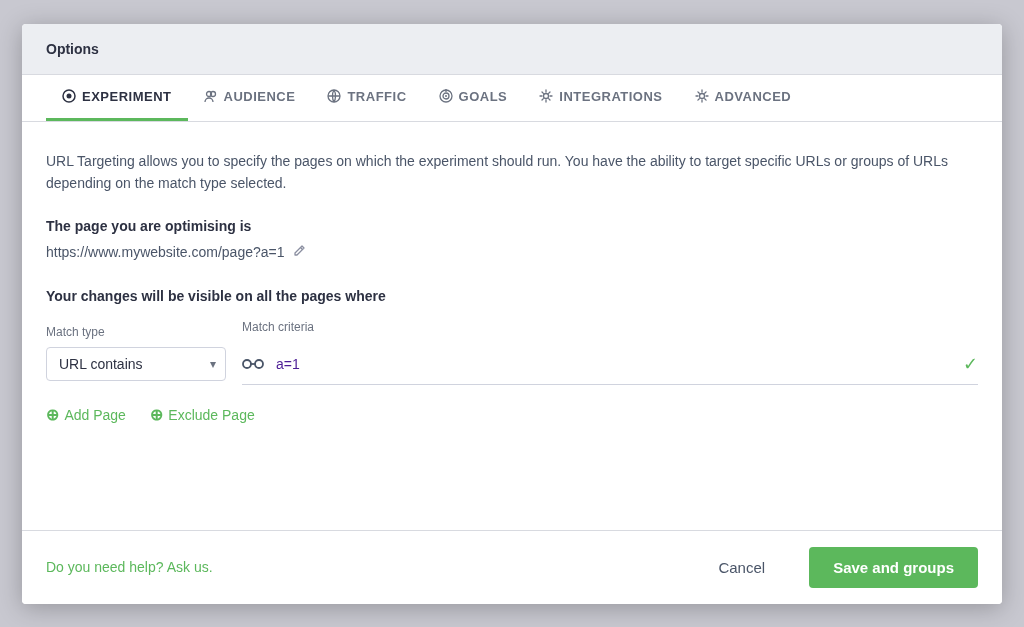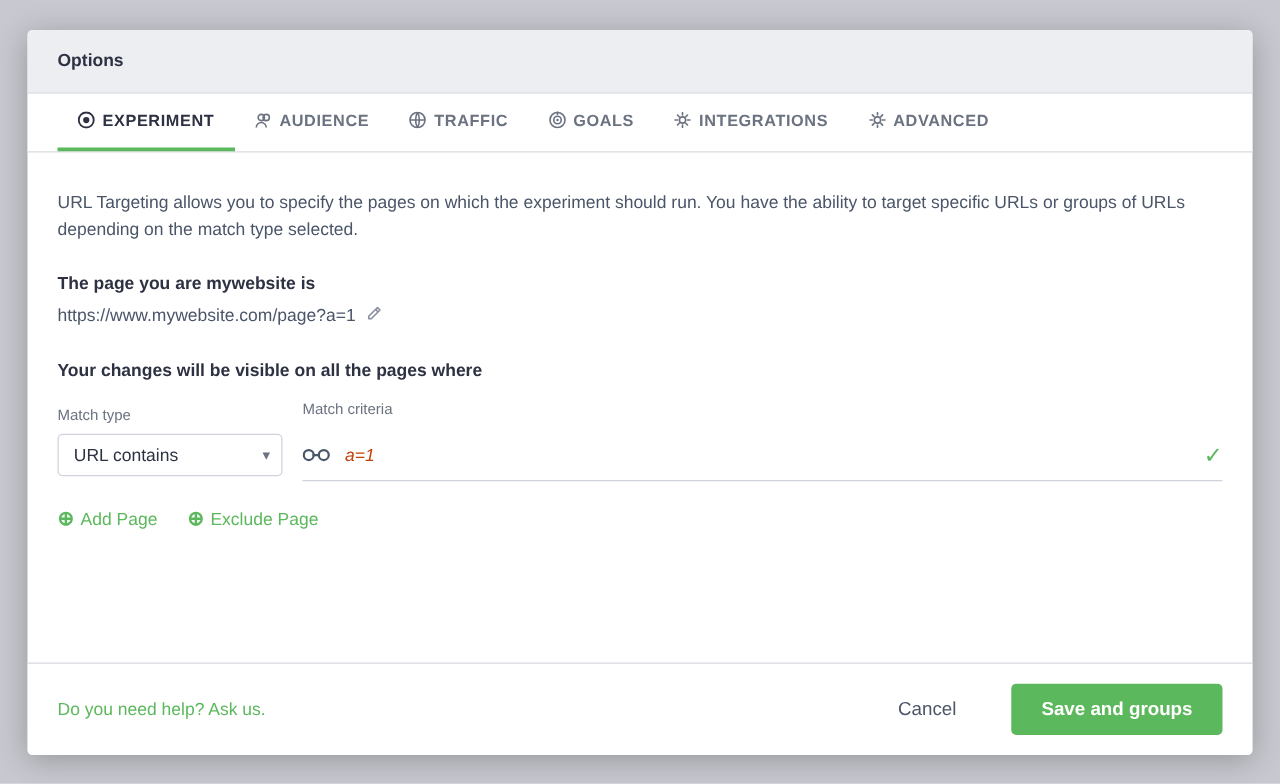--- a/index.html
+++ b/index.html
@@ -153,23 +153,22 @@
       color: #4a5568;
       font-size: 18px;
       display: flex;
       align-items: center;
     }
     .criteria-input {
       flex: 1;
       border: none;
       outline: none;
       font-size: 14px;
-      color: #c2410c;
+      color: #4c1d95;
       padding: 6px 4px;
-      font-style: italic;
     }
     .check-icon {
       color: #5cb85c;
       font-size: 18px;
     }
     .actions-row {
       display: flex;
       align-items: center;
       gap: 24px;
       margin-top: 4px;
@@ -299,21 +298,21 @@
           <path d="M7 1v2M7 11v2M1 7h2M11 7h2M2.9 2.9l1.4 1.4M9.7 9.7l1.4 1.4M2.9 11.1l1.4-1.4M9.7 4.3l1.4-1.4" stroke="#6b7280" stroke-width="1.3" stroke-linecap="round"></path>
         </svg>
       </span>
       <span>ADVANCED</span>
     </div>
   </div>
 
   <div class="modal-body">
     <p class="description-text">URL Targeting allows you to specify the pages on which the experiment should run. You have the ability to target specific URLs or groups of URLs depending on the match type selected.</p>
 
-    <p class="section-label">The page you are mywebsite is</p>
+    <p class="section-label">The page you are optimising is</p>
 
     <div class="url-display">
       <span>https://www.mywebsite.com/page?a=1</span>
       <span class="edit-icon">
         <svg width="13" height="13" viewBox="0 0 13 13" fill="none">
           <path d="M9 2L11 4L4 11H2V9L9 2Z" stroke="#8a8ea0" stroke-width="1.3" fill="none" stroke-linejoin="round"></path>
           <line x1="7.5" y1="3.5" x2="9.5" y2="5.5" stroke="#8a8ea0" stroke-width="1.3"></line>
         </svg>
       </span>
     </div>

